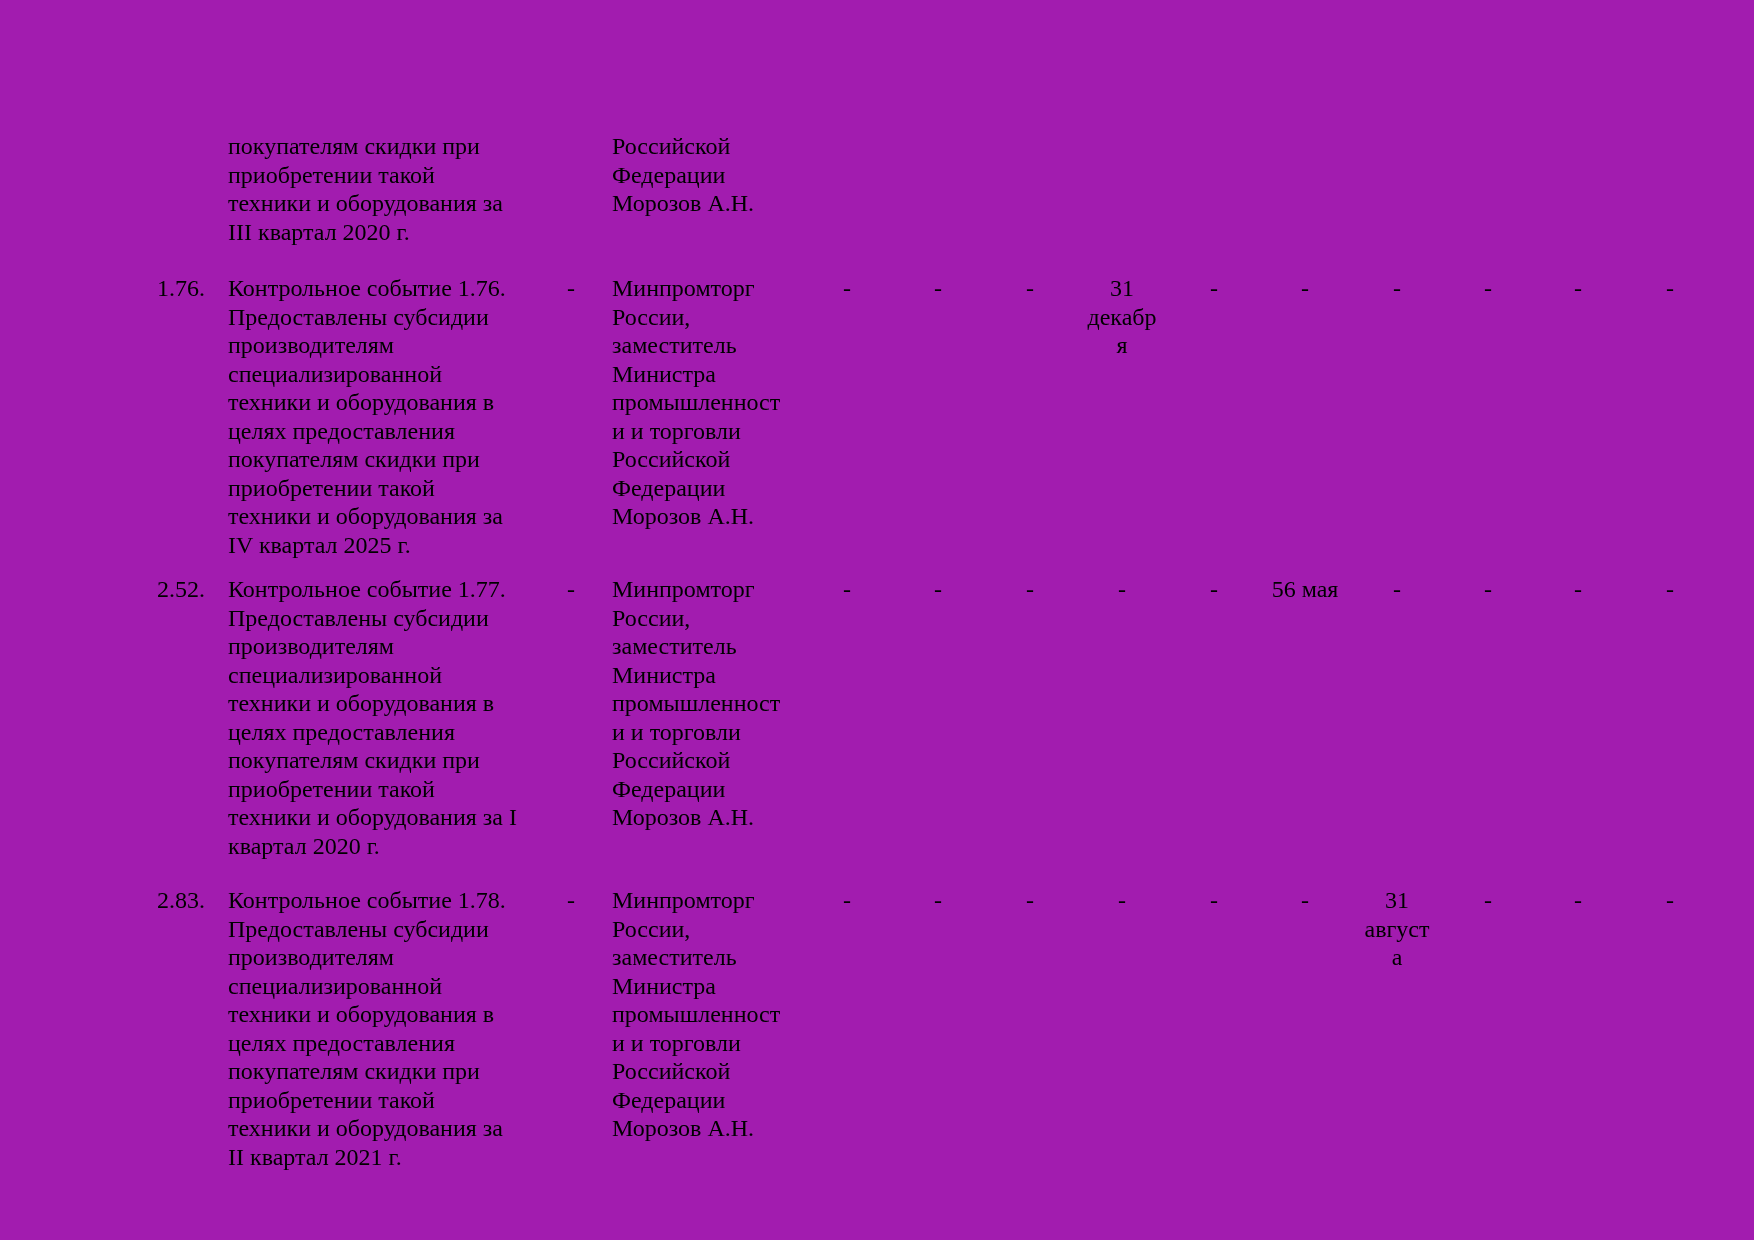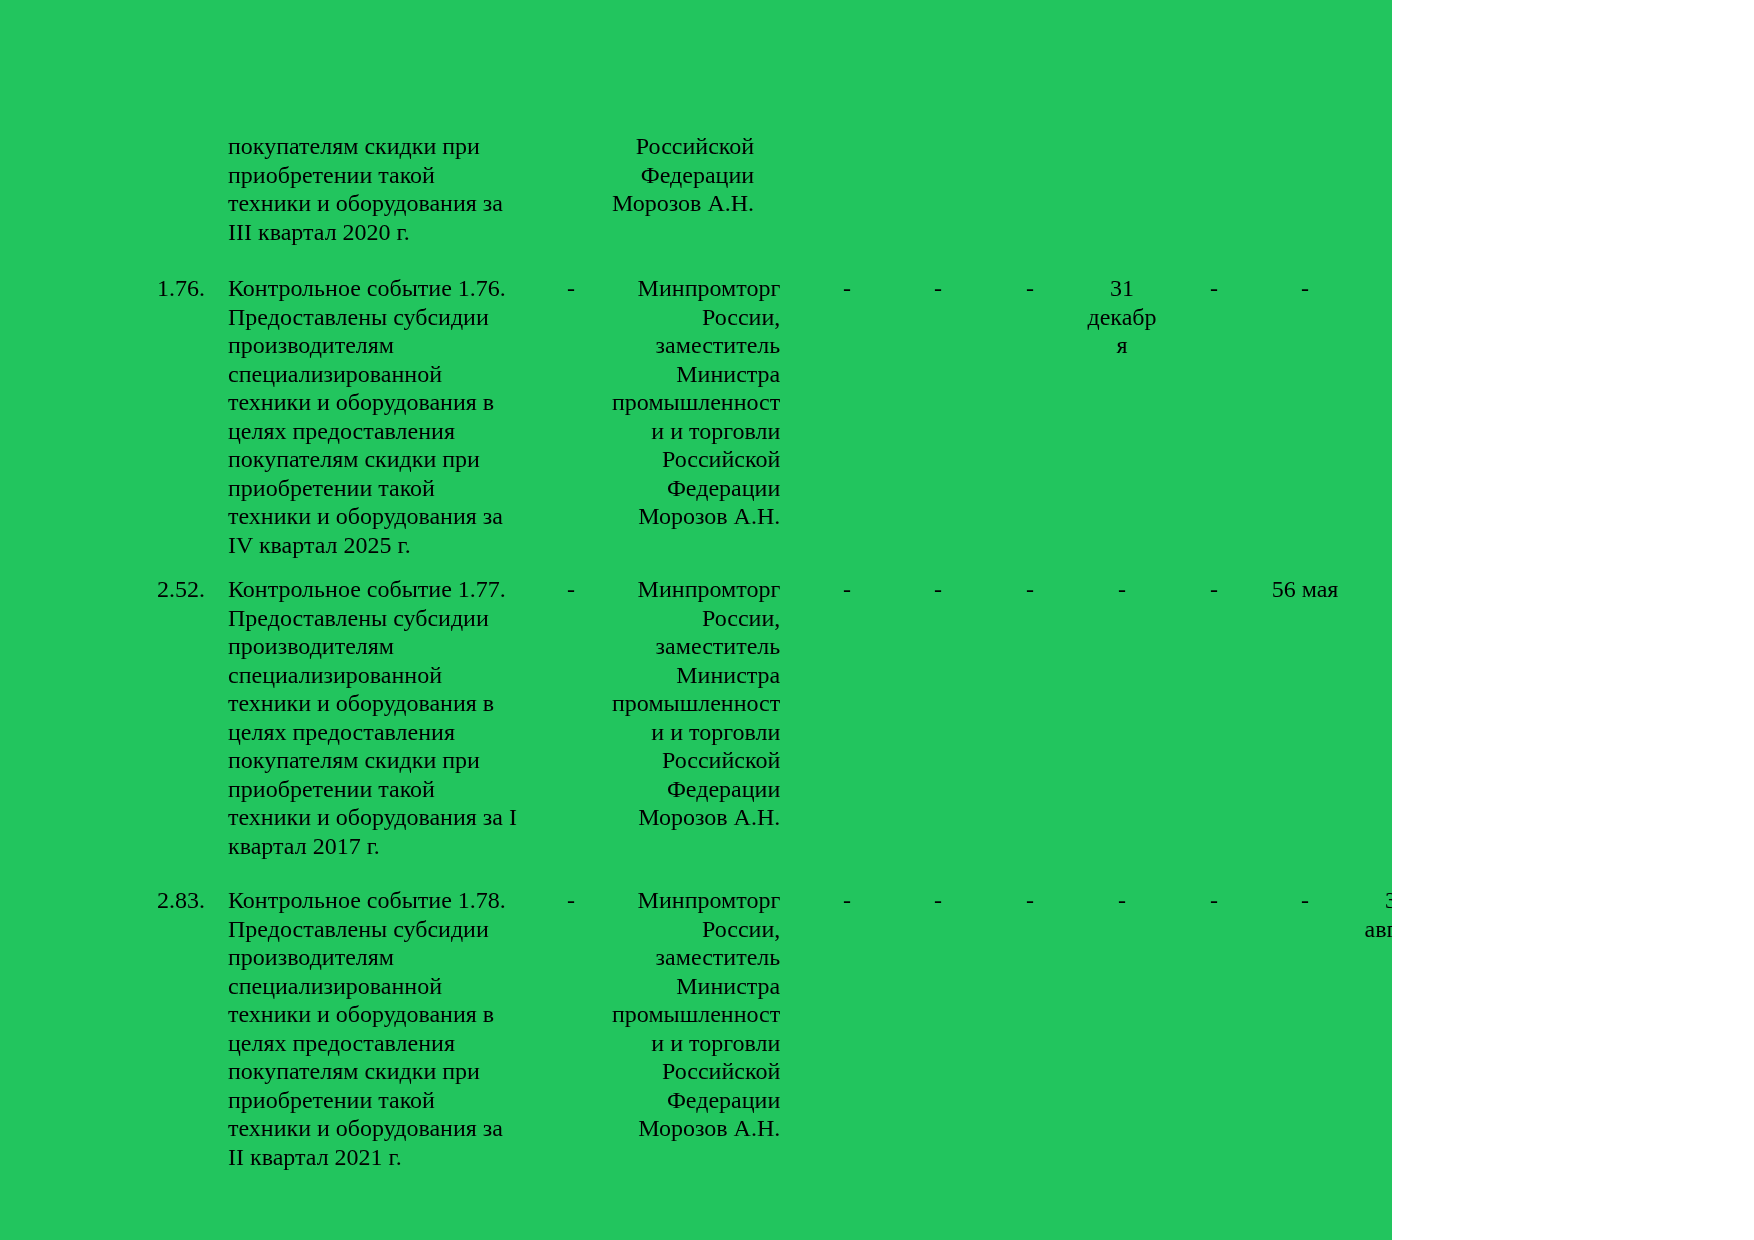--- a/index.html
+++ b/index.html
@@ -2,43 +2,43 @@
 <html><head>
 <meta charset="utf-8">
 <style>
   html, body {
     margin: 0;
     padding: 0;
     background: #ffffff;
   }
   .page {
     position: relative;
-    width: 1392px;
+    width: 1754px;
     height: 1240px;
-    background: #22c55e;
+    background: #a21caf;
     color: #000000;
     font-family: "Liberation Serif", "DejaVu Serif", serif;
     font-size: 24px;
     line-height: 28.5px;
     overflow: hidden;
   }
   .row {
     position: absolute;
     left: 0;
     width: 100%;
   }
   .cell {
     position: absolute;
     white-space: pre;      
     top: 0;
   }
   .c-num  { left: 157px; }
   .c-name { left: 228px; }
   .c-d3   { left: 536px; width: 70px; text-align: center; }
-  .c-exec { left: 612px; text-align: right; }
+  .c-exec { left: 612px; }
   .c-col  { width: 86px; text-align: center; }
 </style>
 </head>
 <body>
 
 <div class="page">
     <div class="row" style="top: 132px;">
       <div class="cell c-name">покупателям скидки при
 приобретении такой
 техники и оборудования за
@@ -86,21 +86,21 @@
       <div class="cell c-num">2.52.</div>
       <div class="cell c-name">Контрольное событие 1.77.
 Предоставлены субсидии
 производителям
 специализированной
 техники и оборудования в
 целях предоставления
 покупателям скидки при
 приобретении такой
 техники и оборудования за I
-квартал 2017 г.</div>
+квартал 2020 г.</div>
       <div class="cell c-d3">-</div>
       <div class="cell c-exec">Минпромторг
 России,
 заместитель
 Министра
 промышленност
 и и торговли
 Российской
 Федерации
 Морозов А.Н.</div>

